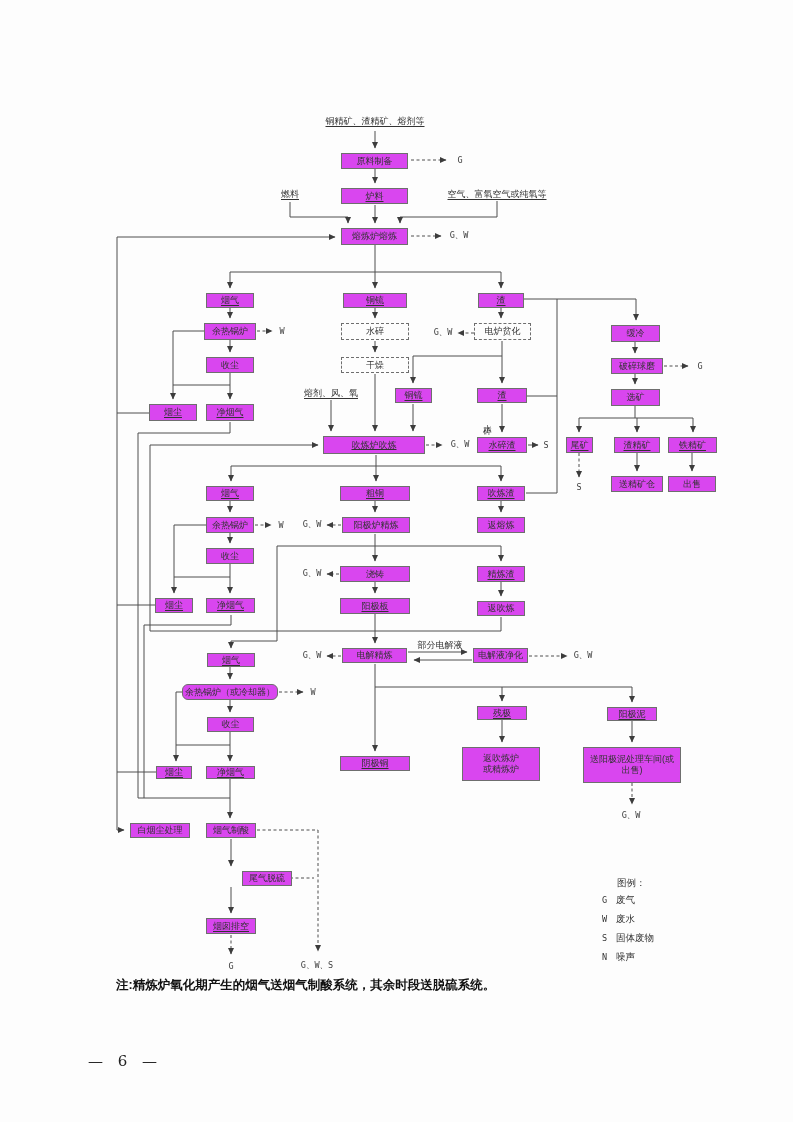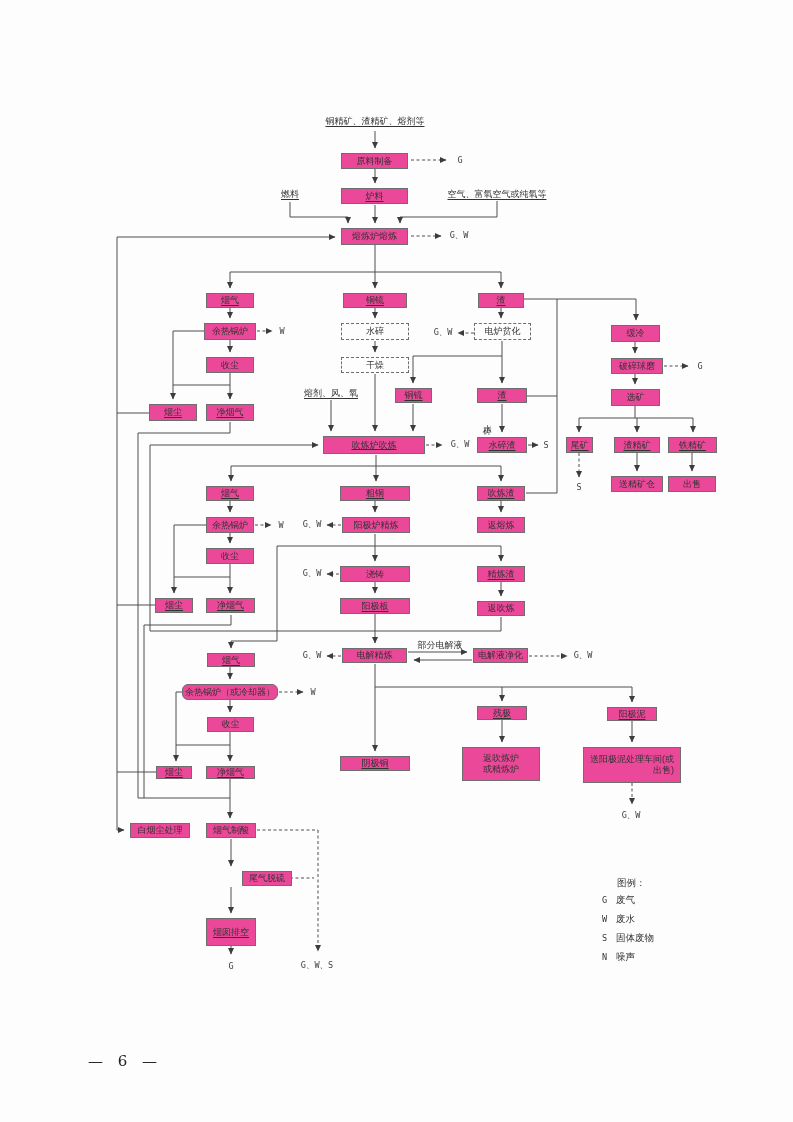--- a/index.html
+++ b/index.html
@@ -3,21 +3,21 @@
 <meta charset="utf-8">
 <style>
   html,body{margin:0;padding:0;background:#e9e9e9;}
   .page{position:relative;width:793px;height:1122px;margin:0 auto;background:#fdfdfd;
         font-family:"Liberation Sans",sans-serif;overflow:hidden;}
   svg.edges{position:absolute;left:0;top:0;width:793px;height:1122px;}
   .e{fill:none;stroke:#4f4f4f;stroke-width:1;}
   .d{stroke-dasharray:3,2.5;}
   .node{position:absolute;box-sizing:border-box;display:flex;align-items:center;justify-content:center;
         font-size:9px;line-height:1.2;color:#333;text-align:center;white-space:pre-line;}
-  .box{border:1px solid #6e6e6e;background:#ec4899;text-align:right;}
+  .box{border:1px solid #6e6e6e;background:#d946ef;}
   .dbox{border:1px dashed #6e6e6e;background:#fdfdfd;}
   .lbl{background:transparent;}
   .vlbl{writing-mode:vertical-rl;font-size:8.5px;letter-spacing:1px;}
   .u{text-decoration:underline;text-underline-offset:2px;}
   .tag{position:absolute;transform:translate(-50%,-50%);font-size:8.5px;color:#3d3d3d;
        font-family:"DejaVu Sans Mono",monospace;white-space:nowrap;}
   .legend{position:absolute;left:602px;top:877px;font-size:9.5px;color:#333;}
   .legend .t{margin-left:15px;margin-bottom:4px;}
   .legend .row{margin-bottom:6px;}
   .legend .sym{display:inline-block;width:14px;font-family:"DejaVu Sans Mono",monospace;font-size:8.5px;}
@@ -220,21 +220,21 @@
       <div class="node box u" style="left: 156px; top: 766px; width: 36px; height: 13px;">烟尘</div>
       <div class="node box u" style="left: 206px; top: 766px; width: 49px; height: 13px;">净烟气</div>
       <div class="node box u" style="left: 340px; top: 756px; width: 70px; height: 15px;">阴极铜</div>
       <div class="node box" style="left: 462px; top: 747px; width: 78px; height: 34px;">返吹炼炉
 或精炼炉</div>
       <div class="node box" style="left: 583px; top: 747px; width: 98px; height: 36px;">送阳极泥处理车间(或
 出售)</div>
       <div class="node box" style="left: 130px; top: 823px; width: 60px; height: 15px;">白烟尘处理</div>
       <div class="node box" style="left: 206px; top: 823px; width: 50px; height: 15px;">烟气制酸</div>
       <div class="node box" style="left: 206px; top: 871px; width: 50px; height: 15px; margin-left: 36px;">尾气脱硫</div>
-      <div class="node box u" style="left: 206px; top: 918px; width: 50px; height: 28px;">烟囱排空</div>
+      <div class="node box u" style="left: 206px; top: 918px; width: 50px; height: 16px;">烟囱排空</div>
     </div>
   <div id="tags">
       <span class="tag" style="left: 460px; top: 160px;">G</span>
       <span class="tag" style="left: 459px; top: 236px;">G、W</span>
       <span class="tag" style="left: 282px; top: 331px;">W</span>
       <span class="tag" style="left: 443px; top: 333px;">G、W</span>
       <span class="tag" style="left: 700px; top: 366px;">G</span>
       <span class="tag" style="left: 460px; top: 445px;">G、W</span>
       <span class="tag" style="left: 546px; top: 445px;">S</span>
       <span class="tag" style="left: 579px; top: 487px;">S</span>
@@ -250,14 +250,15 @@
     </div>
 
   <div class="legend">
     <div class="t">图例：</div>
     <div class="row"><span class="sym">G</span><span>废气</span></div>
     <div class="row"><span class="sym">W</span><span>废水</span></div>
     <div class="row"><span class="sym">S</span><span>固体废物</span></div>
     <div class="row"><span class="sym">N</span><span>噪声</span></div>
   </div>
 
+  <div class="note">注:精炼炉氧化期产生的烟气送烟气制酸系统，其余时段送脱硫系统。</div>
   <div class="footer">— 6 —</div>
 </div>
 
 </body></html>

